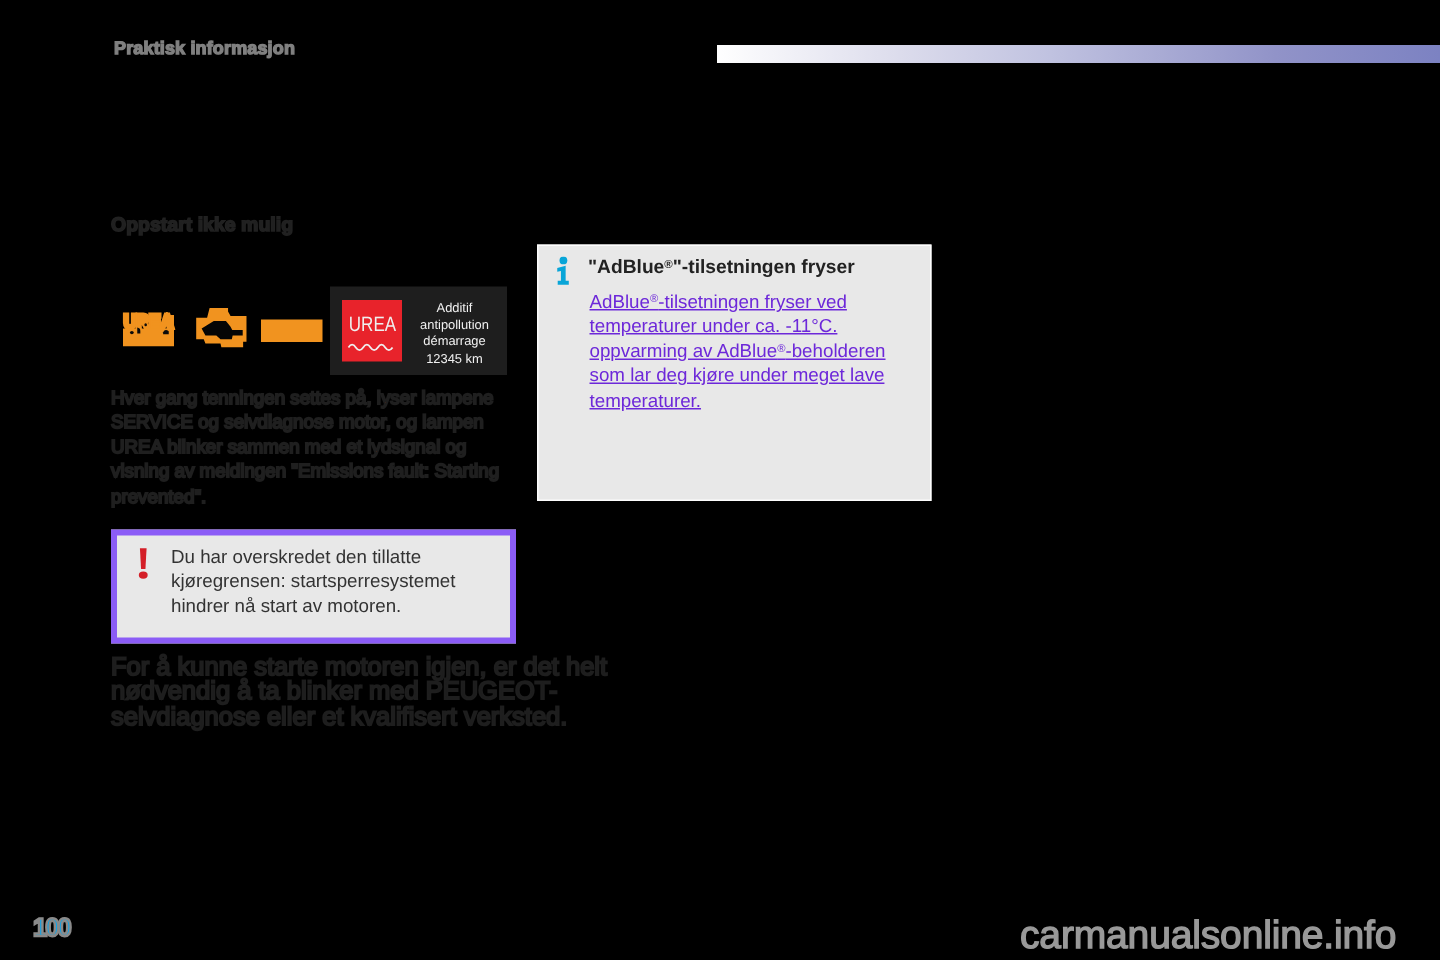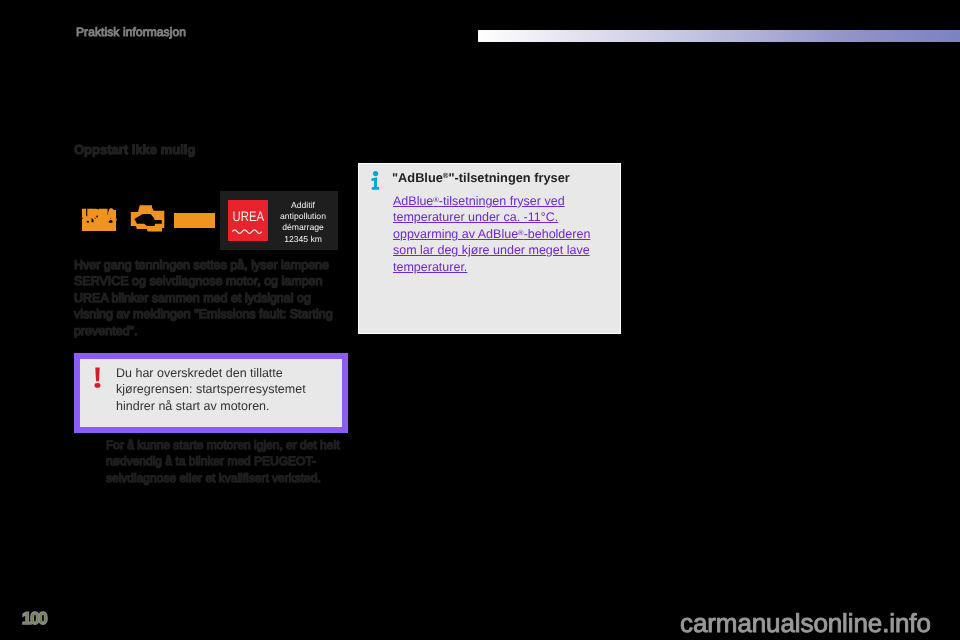--- a/index.html
+++ b/index.html
@@ -7,21 +7,21 @@
     width:960px;height:640px;background:#000;overflow:hidden;position:relative;
     font-family:"Liberation Sans",sans-serif;
     -webkit-font-smoothing:antialiased;
     text-rendering:geometricPrecision;
   }
   .abs{position:absolute;}
 
   
   #section-title{
     left:76px;top:24px;
-    font-size:12px;font-weight:normal;color:#808080;letter-spacing:.1px;
+    font-size:12px;font-weight:bold;color:#808080;letter-spacing:.1px;
     line-height:16px;white-space:nowrap;-webkit-text-stroke:0.9px #808080;
   }
   #accent-bar{
     left:478px;top:30px;width:482px;height:12px;
     background:linear-gradient(to right,#ffffff 0%,#f8f8fb 4.6%,#dcdcec 25.3%,#c0c2e0 46.1%,#9193c8 77.2%,#7c82c2 100%);
   }
 
   
   #left-heading{
     left:74px;top:142px;
@@ -45,34 +45,34 @@
   }
 
   #left-body{
     left:74px;top:257px;width:268px;
     font-size:12.5px;line-height:16.4px;color:#c2410c;
     -webkit-text-stroke:1.4px #1f1f1f;
   }
 
   #warning-box{
     left:74px;top:353px;width:262px;height:68px;background:#e8e8e8;
-    border:6px solid #8b5cf6;
+    border:4px solid #8b5cf6;
   }
   #warning-icon{
     position:absolute;left:14px;top:8px;width:7px;height:21px;
   }
   #warning-icon svg{display:block;width:100%;height:100%;}
   #warning-text{
     position:absolute;left:36px;top:6px;width:200px;
     font-size:12.5px;line-height:16.4px;color:#333333;
   }
 
   #left-footer{
     left:74px;top:437px;width:258px;
-    font-size:12px;line-height:16.4px;color:#1e1e1e;margin-left:32px;
+    font-size:17px;line-height:16.4px;color:#1e1e1e;
     -webkit-text-stroke:1.4px #1e1e1e;
   }
 
   
   #info-box{
     left:358px;top:163px;width:261px;height:169px;background:#e8e8e8;
     border:1px solid #fdfdfd;
   }
   #info-icon{
     position:absolute;left:12px;top:7px;width:9px;height:19px;
@@ -83,21 +83,21 @@
     font-size:12.8px;font-weight:bold;line-height:15px;color:#222222;white-space:nowrap;
   }
   #info-body{
     position:absolute;left:34px;top:29px;width:201px;
     font-size:12.5px;line-height:16.4px;color:#6d28d9;text-decoration:underline;
   }
 
   
   #page-number{
     left:22px;top:610px;
-    font-size:17px;font-weight:bold;color:#4d7c0f;line-height:18px;letter-spacing:-1.3px;
+    font-size:17px;font-weight:bold;color:#0ea5e9;line-height:18px;letter-spacing:-1.3px;
     -webkit-text-stroke:1.6px #8a8a8a;
   }
   #watermark{
     left:680px;top:609px;
     font-size:26px;color:#999999;line-height:28px;letter-spacing:-0.1px;-webkit-text-stroke:0.9px #999999;
   }
   sup{font-size:.60em;vertical-align:.46em;line-height:0;}
   .ln{display:block;white-space:nowrap;}
 </style>
 </head>

